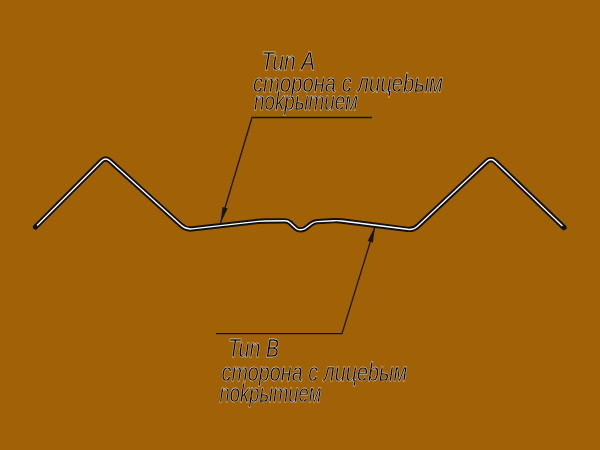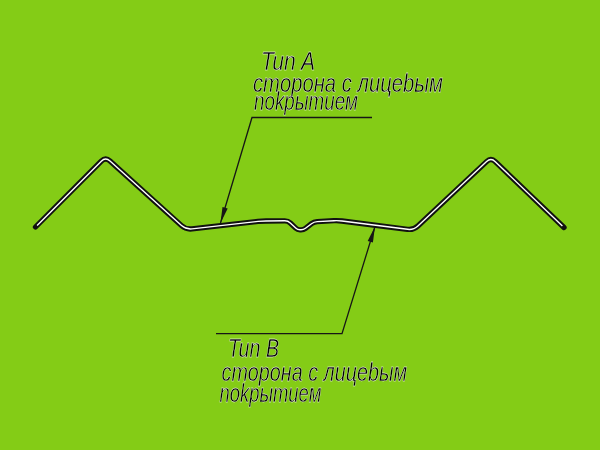--- a/index.html
+++ b/index.html
@@ -1,16 +1,16 @@
 <!DOCTYPE html>
 <html><head>
 <meta charset="utf-8">
 <style>
   html,body{margin:0;padding:0;background:#fff;}
-  .page{position:relative;width:600px;height:450px;background:#84cc16;overflow:hidden;}
+  .page{position:relative;width:600px;height:450px;background:#a16207;overflow:hidden;}
   svg{position:absolute;left:0;top:0;}
   text{font-family:"Liberation Sans",sans-serif;font-style:italic;fill:#000;stroke:#ffffff;stroke-width:0.35;}
 </style>
 </head>
 <body>
 <div class="page">
 <svg width="600" height="450" viewBox="0 0 600 450">
 
   <path d="M 35.5 227.0 L 101.3 161.2 Q 105.5 157.0 110.0 161.0 L 181.5 225.6 Q 186.0 229.6 192.0 228.9 L 258.0 221.4 Q 262.0 221.0 266.0 221.0 L 284.8 220.8 Q 288.0 220.8 290.3 223.0 L 295.7 228.1 Q 297.5 229.8 300.0 229.8 L 301.0 229.8 Q 303.5 229.8 305.5 228.3 L 311.5 223.7 Q 314.0 221.8 317.2 221.6 L 334.0 220.7 Q 338.0 220.5 342.0 221.0 L 407.5 229.3 Q 413.5 230.1 417.9 226.0 L 486.6 161.6 Q 491.0 157.5 495.3 161.7 L 564.0 227.5" fill="none" stroke="#111" stroke-width="5.3" stroke-linecap="round" stroke-linejoin="round"></path>
 

